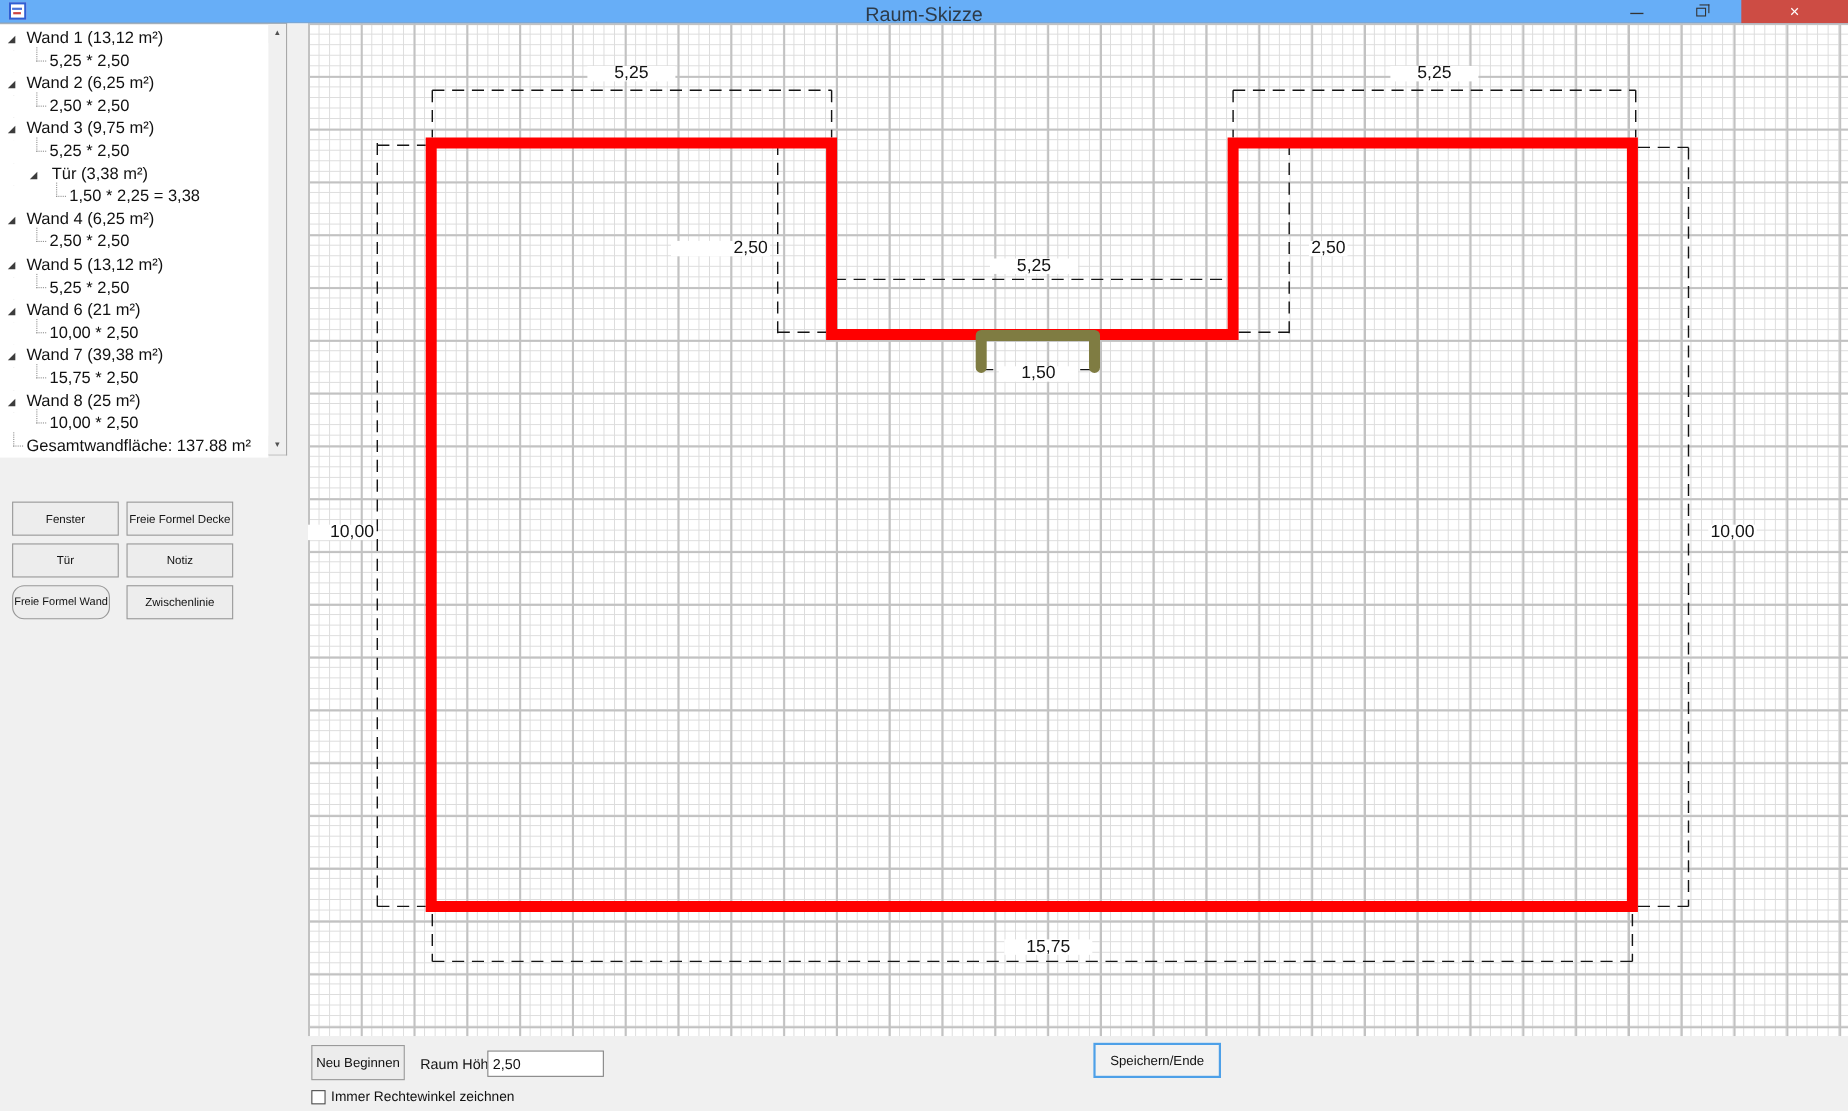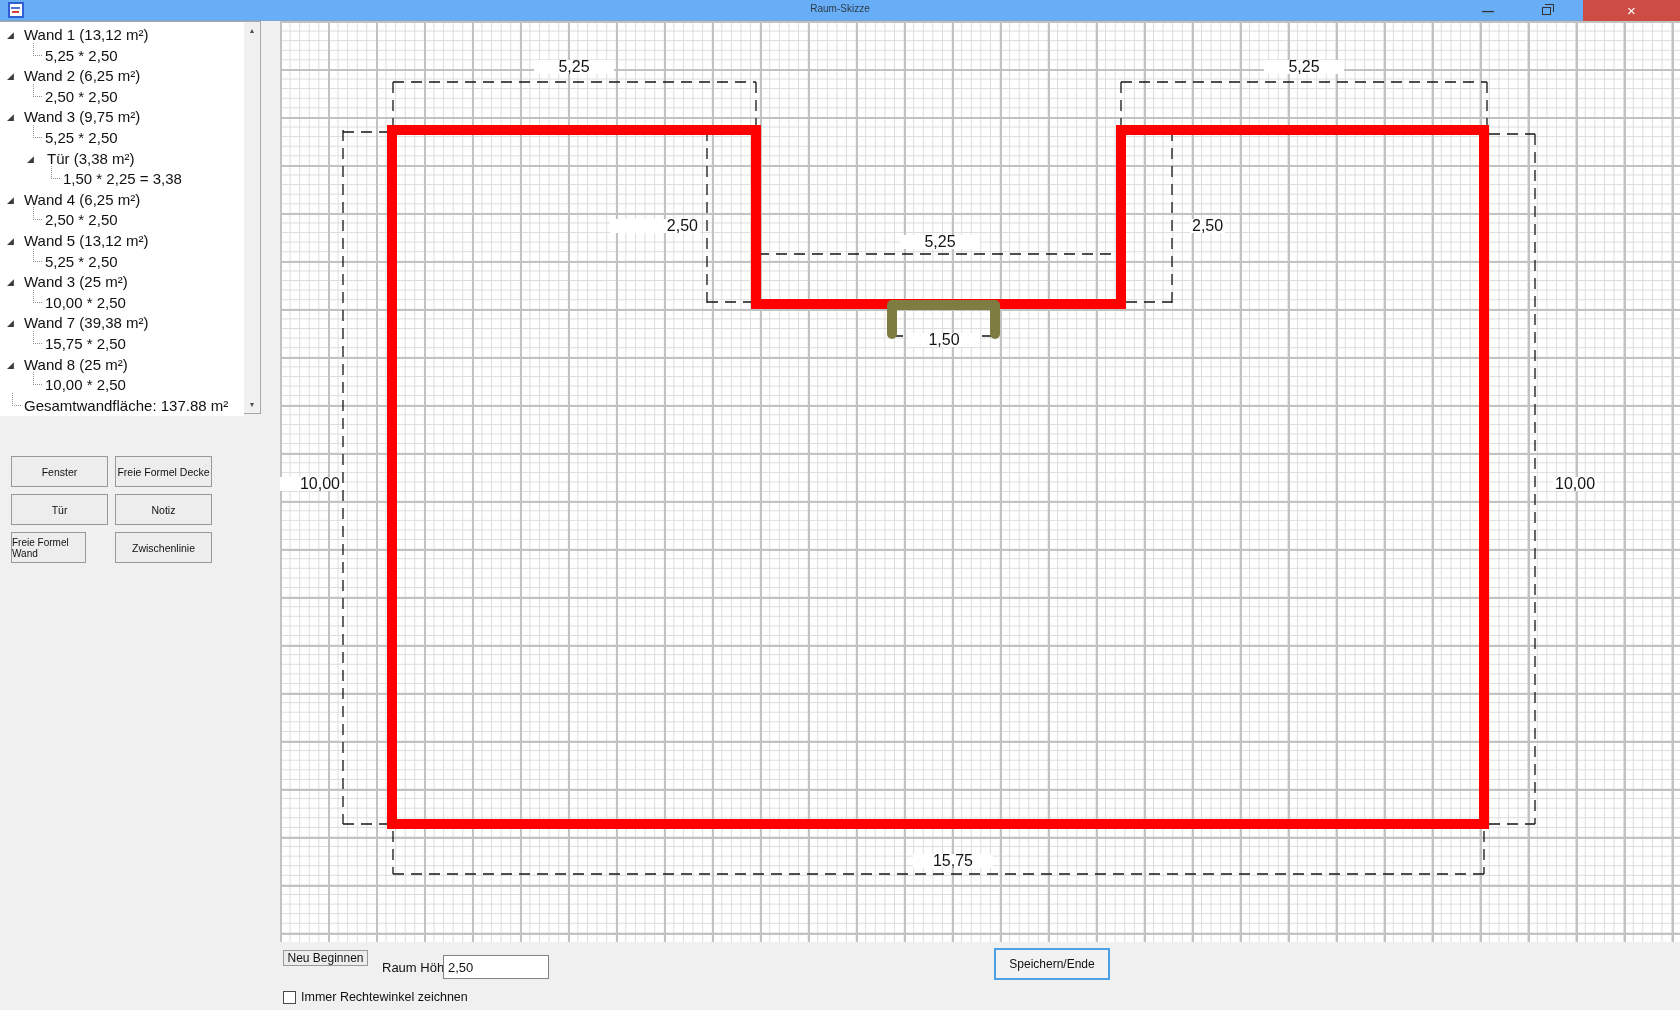--- a/index.html
+++ b/index.html
@@ -7,21 +7,21 @@
   body { background:#f0f0f0; font-family:"Liberation Sans", sans-serif; position:relative; }
 
   
   .titlebar { position:absolute; left:0; top:0; width:1680px; height:21px;
     background:#67aef7; border-bottom:1px solid #7aa7d6; z-index:50; }
   .app-icon { position:absolute; left:8px; top:2px; width:16px; height:16px;
     background:#fff; border:2px solid #2e5fd4; }
   .app-icon i { position:absolute; left:1px; top:3px; width:9px; height:2px; background:#4a72d8; }
   .app-icon b { position:absolute; left:2px; top:7px; width:7px; height:2px; background:#c44; }
   .win-title { position:absolute; left:0; right:0; top:3px; text-align:center;
-    font-size:10px; color:#2d3b49; }
+    font-size:18px; color:#2d3b49; }
   .win-btn { position:absolute; top:0; height:21px; display:flex; align-items:center;
     justify-content:center; color:#333; cursor:default; }
   .btn-min { left:1468px; width:40px; font-size:12px; font-weight:bold; }
   .btn-restore { left:1526px; width:40px; }
   .restore-g { position:relative; width:9px; height:8px; border:1px solid #333; background:rgba(255,255,255,0); }
   .restore-g::before { content:""; position:absolute; left:2px; top:-4px; width:8px; height:7px;
     border:1px solid #333; border-bottom:none; border-left:none; }
   .btn-close { left:1583px; width:97px; background:#cd4c44; color:#fff; font-size:15px; }
 
   
@@ -50,21 +50,21 @@
     justify-content:center; font-size:7px; color:#505050; background:#f0f0f0; }
   .sa-up { top:0; } .sa-down { bottom:0; }
 
   
   .btn { position:absolute; display:flex; align-items:center; justify-content:center;
     background:#ededed; border:1px solid #989898; font-size:10.5px; color:#111; cursor:default; }
   .tb0 { left:11px;  top:456px; width:97px; height:31px; }
   .tb1 { left:115px; top:456px; width:97px; height:31px; }
   .tb2 { left:11px;  top:494px; width:97px; height:31px; }
   .tb3 { left:115px; top:494px; width:97px; height:31px; }
-  .tb4 { left:11px;  top:532px; width:75px; height:31px; font-size:10px; }
+  .tb4 { left:11px;  top:532px; width:89px; height:31px; font-size:10px;border-radius:11px; }
   .tb5 { left:115px; top:532px; width:97px; height:31px; }
 
   
   .canvas { position:absolute; left:280px; top:21px; width:1400px; height:921px;
     background-color:#fff;
     background-image:
       linear-gradient(to right, #c2c2c2 2px, transparent 2px),
       linear-gradient(to bottom, #c2c2c2 2px, transparent 2px),
       linear-gradient(to right, #dcdcdc 1px, transparent 1px),
       linear-gradient(to bottom, #dcdcdc 1px, transparent 1px);
@@ -79,21 +79,21 @@
   .d4 { left:910px;  top:198px; }
   .d5 { left:0px;    top:456px; width:62px; text-align:right; }
   .d6 { left:1273px; top:456px; }
   .d7 { left:633px;  top:833px; width:80px; text-align:center; }
   .d8 { left:628px;  top:312px; width:72px; text-align:center; }
 
   
   .bottombar { position:absolute; left:0; top:942px; width:1680px; height:68px; background:#f0f0f0; }
   .bb-btn { position:absolute; display:flex; align-items:center; justify-content:center;
     background:#ececec; border:1px solid #9a9a9a; font-size:12px; color:#111; cursor:default; }
-  .btn-neu { left:283px; top:8px; width:85px; height:16px; }
+  .btn-neu { left:283px; top:8px; width:85px; height:32px; }
   .btn-save { left:958px; top:6px; width:116px; height:32px; border:2px solid #4da0e8; background:#f2f2f2;margin-left:36px; }
   .lbl-hoehe { position:absolute; left:382px; top:18px; font-size:13px; color:#111; }
   .inp-hoehe { position:absolute; left:443px; top:13px; width:106px; height:24px;
     border:1px solid #828282; background:#fff; font-size:13px; font-family:"Liberation Sans",sans-serif;
     padding:0 4px; color:#111; }
   .cb { position:absolute; left:283px; top:49px; width:13px; height:13px; background:#fff;
     border:1px solid #494949; }
   .cb-label { position:absolute; left:301px; top:48px; font-size:12.5px; color:#111; }
 </style>
 </head>
@@ -119,21 +119,21 @@
     <div class="trow l0"><span class="exp">◢</span><span class="tlabel">Wand 2 (6,25 m²)</span></div>
     <div class="trow l1"><span class="conn"></span><span class="tlabel">2,50 * 2,50</span></div>
     <div class="trow l0"><span class="exp">◢</span><span class="tlabel">Wand 3 (9,75 m²)</span></div>
     <div class="trow l1"><span class="conn"></span><span class="tlabel">5,25 * 2,50</span></div>
     <div class="trow l1e"><span class="exp">◢</span><span class="tlabel">Tür (3,38 m²)</span></div>
     <div class="trow l2"><span class="conn"></span><span class="tlabel">1,50 * 2,25 = 3,38</span></div>
     <div class="trow l0"><span class="exp">◢</span><span class="tlabel">Wand 4 (6,25 m²)</span></div>
     <div class="trow l1"><span class="conn"></span><span class="tlabel">2,50 * 2,50</span></div>
     <div class="trow l0"><span class="exp">◢</span><span class="tlabel">Wand 5 (13,12 m²)</span></div>
     <div class="trow l1"><span class="conn"></span><span class="tlabel">5,25 * 2,50</span></div>
-    <div class="trow l0"><span class="exp">◢</span><span class="tlabel">Wand 3 (25 m²)</span></div>
+    <div class="trow l0"><span class="exp">◢</span><span class="tlabel">Wand 6 (21 m²)</span></div>
     <div class="trow l1"><span class="conn"></span><span class="tlabel">10,00 * 2,50</span></div>
     <div class="trow l0"><span class="exp">◢</span><span class="tlabel">Wand 7 (39,38 m²)</span></div>
     <div class="trow l1"><span class="conn"></span><span class="tlabel">15,75 * 2,50</span></div>
     <div class="trow l0"><span class="exp">◢</span><span class="tlabel">Wand 8 (25 m²)</span></div>
     <div class="trow l1"><span class="conn"></span><span class="tlabel">10,00 * 2,50</span></div>
     <div class="trow l0"><span class="conn"></span><span class="tlabel">Gesamtwandfläche: 137.88 m²</span></div>
   </div>
   <div class="vscroll">
     <div class="sarrow sa-up">▲</div>
     <div class="sarrow sa-down">▼</div>

